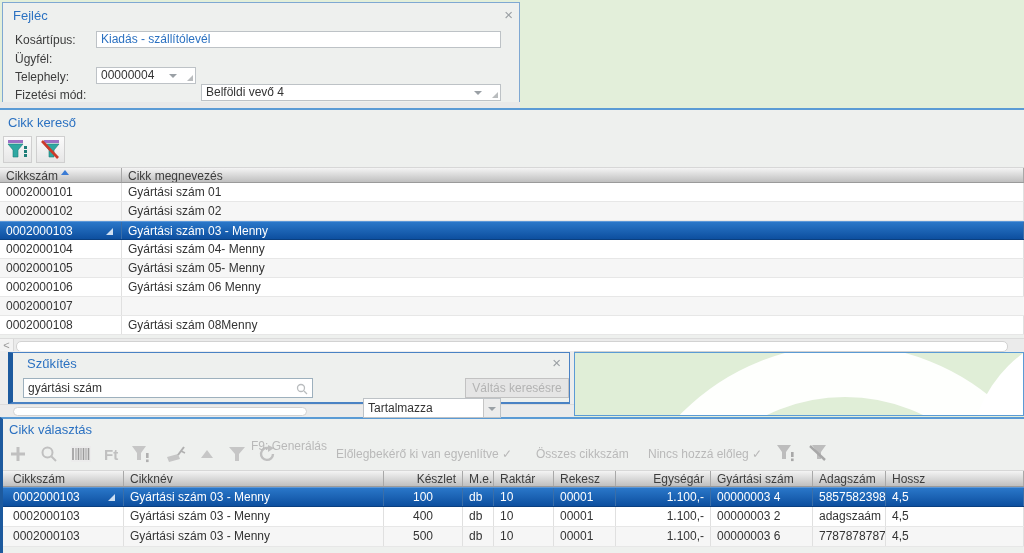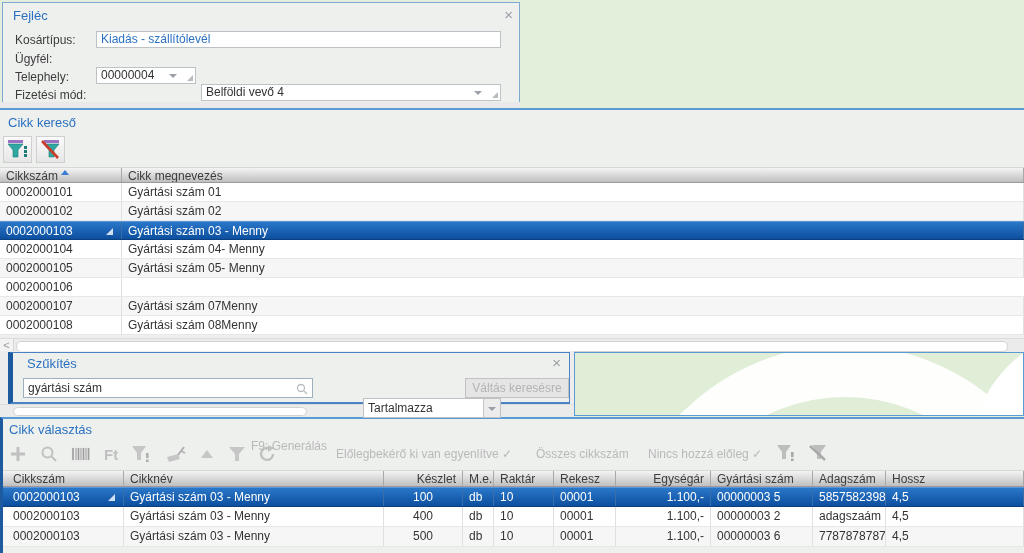--- a/index.html
+++ b/index.html
@@ -174,24 +174,24 @@
     <div class="trow" style="height:19px;">
       <div class="tc kt-c0">0002000104</div>
       <div class="tc kt-c1">Gyártási szám 04- Menny</div>
     </div>
     <div class="trow alt" style="height:19px;">
       <div class="tc kt-c0">0002000105</div>
       <div class="tc kt-c1">Gyártási szám 05- Menny</div>
     </div>
     <div class="trow" style="height:19px;">
       <div class="tc kt-c0">0002000106</div>
+      <div class="tc kt-c1">Gyártási szám 06 Menny</div>
     </div>
     <div class="trow alt" style="height:19px;">
       <div class="tc kt-c0">0002000107</div>
-      <div class="tc kt-c1">Gyártási szám 07Menny</div>
     </div>
     <div class="trow" style="height:19px;">
       <div class="tc kt-c0">0002000108</div>
       <div class="tc kt-c1">Gyártási szám 08Menny</div>
     </div>
   </div>
 
   <div class="abs hscroll" style="left:0; top:228px; width:1024px; height:15px;">
     <div class="scroll-arrow">&lt;</div>
     <div class="hthumb" style="left:16px; width:992px;"></div>
@@ -333,21 +333,21 @@
       <div class="tc bt-c0" style="display:flex;">
         <span>0002000103</span>
           <i class="sel-marker"></i>
       </div>
       <div class="tc bt-c1">Gyártási szám 03 - Menny</div>
       <div class="tc bt-c2">100</div>
       <div class="tc bt-c3">db</div>
       <div class="tc bt-c4">10</div>
       <div class="tc bt-c5">00001</div>
       <div class="tc bt-c6">1.100,-</div>
-      <div class="tc bt-c7">00000003 5</div>
+      <div class="tc bt-c7">00000003 4</div>
       <div class="tc bt-c8">5857582398</div>
       <div class="tc bt-c9">4,5</div>
     </div>
     <div class="trow" style="height:20px;">
       <div style="width:4px;"></div>
       <div class="tc bt-c0">0002000103</div>
       <div class="tc bt-c1">Gyártási szám 03 - Menny</div>
       <div class="tc bt-c2">400</div>
       <div class="tc bt-c3">db</div>
       <div class="tc bt-c4">10</div>

